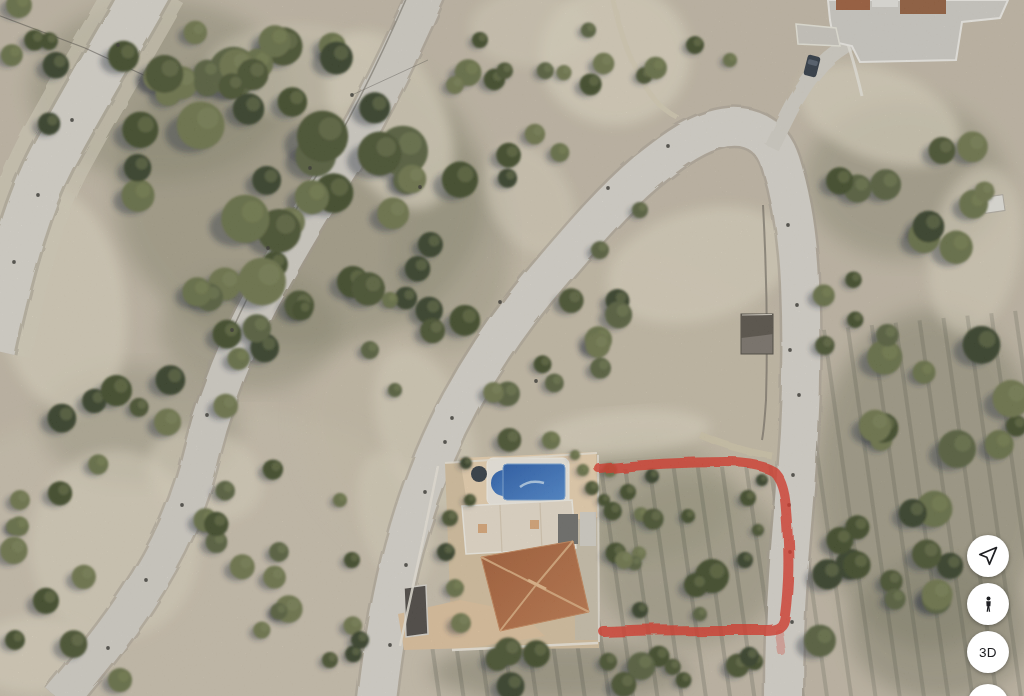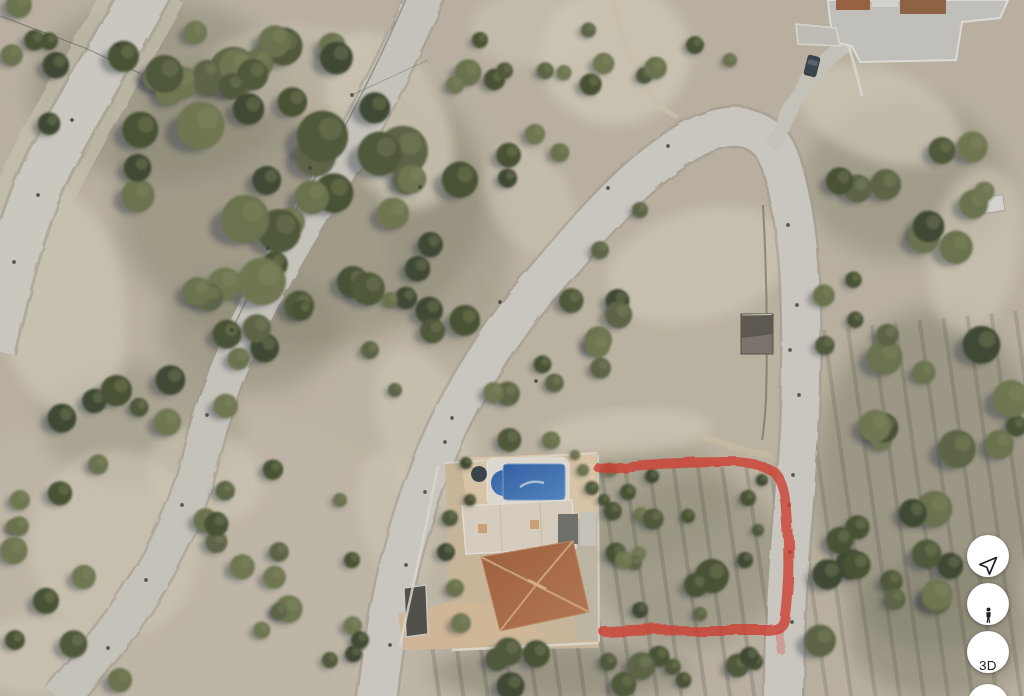--- a/index.html
+++ b/index.html
@@ -1,21 +1,21 @@
 <!DOCTYPE html>
 <html><head>
 <meta charset="utf-8">
 <style>
   html,body{margin:0;padding:0;background:#111;}
   .stage{position:relative;width:1024px;height:696px;overflow:hidden;
          font-family:"Liberation Sans",sans-serif;background:#c7bdaa;}
   .stage svg.map{position:absolute;left:0;top:0;}
   .map-btn{position:absolute;left:967px;width:42px;height:42px;border-radius:50%;
            background:#ffffff;border:none;padding:0;cursor:pointer;
-           display:flex;align-items:flex-end;justify-content:center;
+           display:flex;align-items:center;justify-content:center;
            box-shadow:0 1px 4px rgba(0,0,0,.35);}
   .map-btn span.lbl{font-size:13.5px;font-weight:500;color:#202124;letter-spacing:.3px;}
   #btn-nav{top:535px;}
   #btn-pegman{top:583px;}
   #btn-3d{top:631px;}
   #btn-partial{top:684px;}
 </style>
 </head>
 <body>
 

